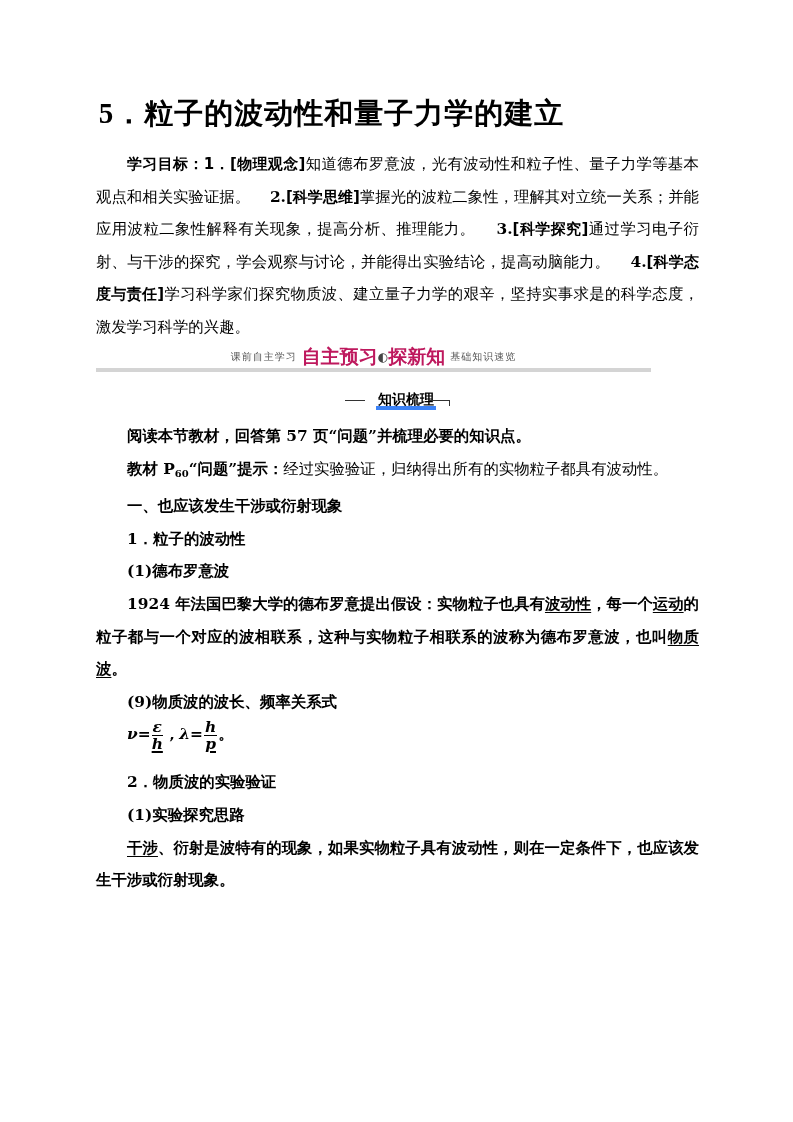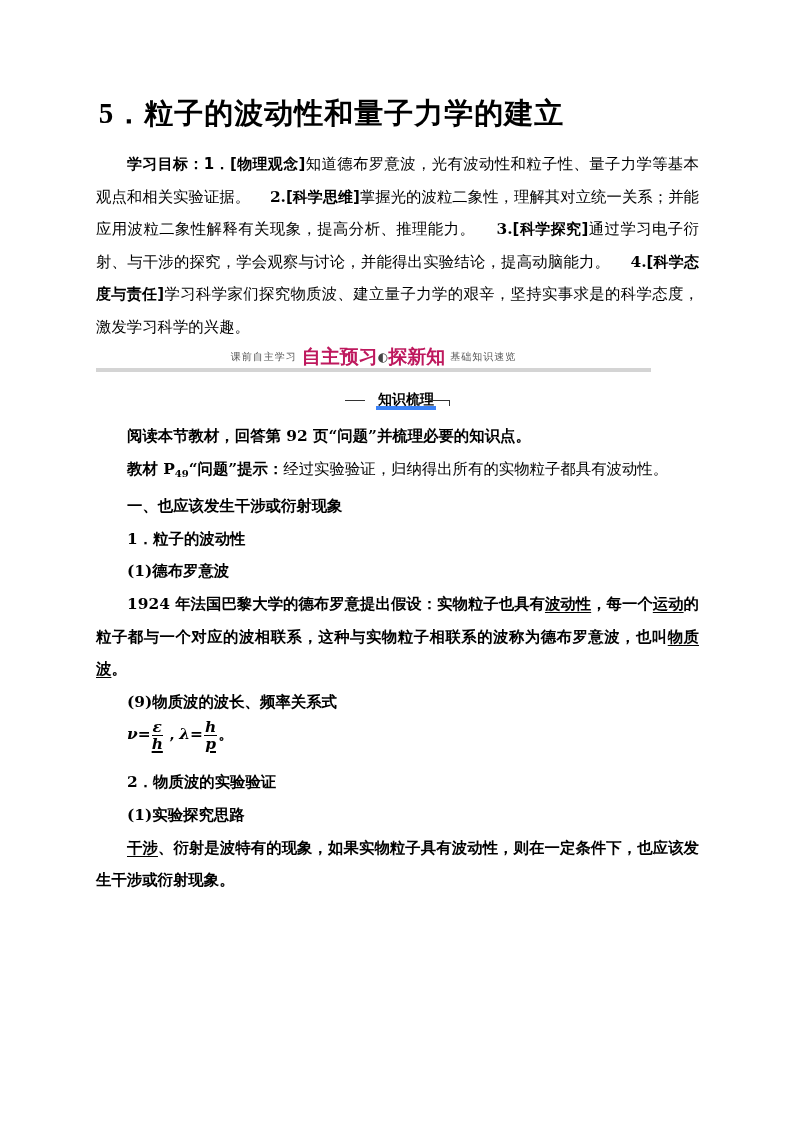--- a/index.html
+++ b/index.html
@@ -58,22 +58,22 @@
   <div class="divider"></div>
 
   <div class="tag">
     <div class="line" style="left:0;width:20px;"></div>
     <div class="box">知识梳理</div>
     <div class="line" style="left:84px;width:21px;"></div>
     <div class="tick"></div>
   </div>
 
   <div class="content">
-    <p class="p ind bold">阅读本节教材，回答第 92 页“问题”并梳理必要的知识点。</p>
-    <p class="p ind"><span class="bold">教材 P</span><span class="sub bold">49</span><span class="bold">“问题”提示：</span><span>经过实验验证，归纳得出所有的实物粒子都具有波动性。</span></p>
+    <p class="p ind bold">阅读本节教材，回答第 57 页“问题”并梳理必要的知识点。</p>
+    <p class="p ind"><span class="bold">教材 P</span><span class="sub bold">60</span><span class="bold">“问题”提示：</span><span>经过实验验证，归纳得出所有的实物粒子都具有波动性。</span></p>
     <p class="p ind bold">一、也应该发生干涉或衍射现象</p>
     <p class="p ind bold">1．粒子的波动性</p>
     <p class="p ind bold">(1)德布罗意波</p>
     <p class="p ind bold"><span>1924 年法国巴黎大学的德布罗意提出假设：实物粒子也具有</span><span class="u">波动性</span><span>，每一个</span><span class="u">运动</span><span>的粒子都与一个对应的波相联系，这种与实物粒子相联系的波称为德布罗意波，也叫</span><span class="u">物质波</span><span>。</span></p>
     <p class="p ind bold">(9)物质波的波长、频率关系式</p>
     <div class="formula bold"><span>ν=</span><span class="frac"><span class="n">ε</span><span class="d">h</span></span><span>，λ=</span><span class="frac"><span class="n">h</span><span class="d">p</span></span><span class="fnorm">。</span></div>
     <p class="p ind bold">2．物质波的实验验证</p>
     <p class="p ind bold">(1)实验探究思路</p>
     <p class="p ind bold"><span class="u">干涉</span><span>、衍射是波特有的现象，如果实物粒子具有波动性，则在一定条件下，也应该发生干涉或衍射现象。</span></p>
   </div>

